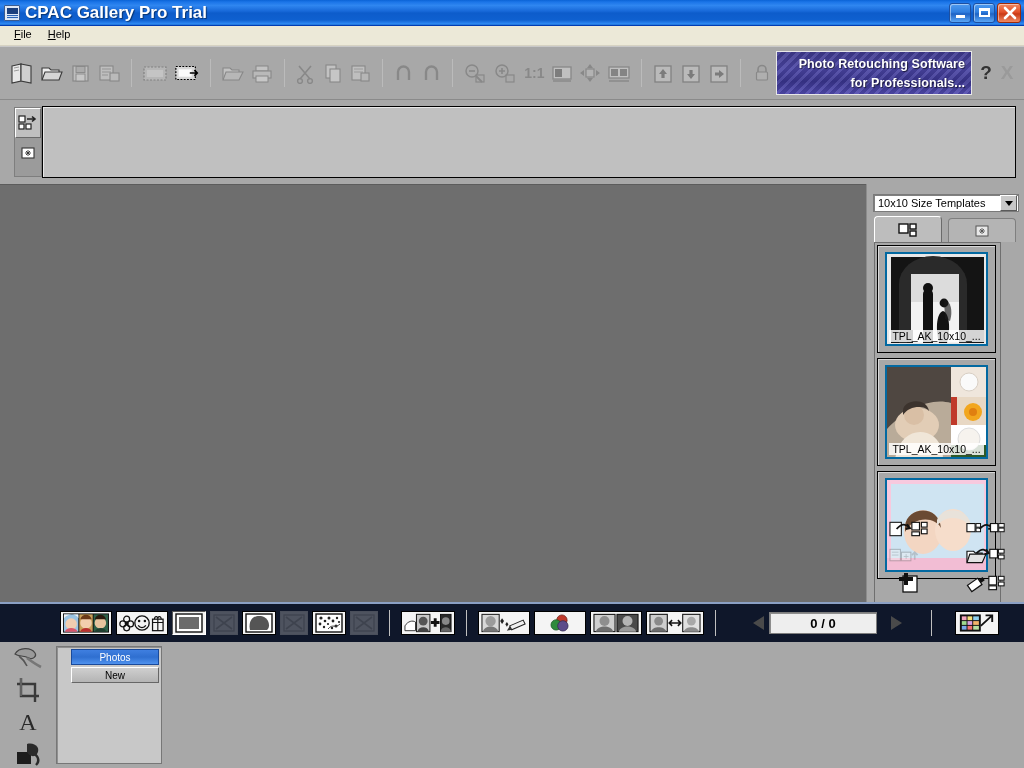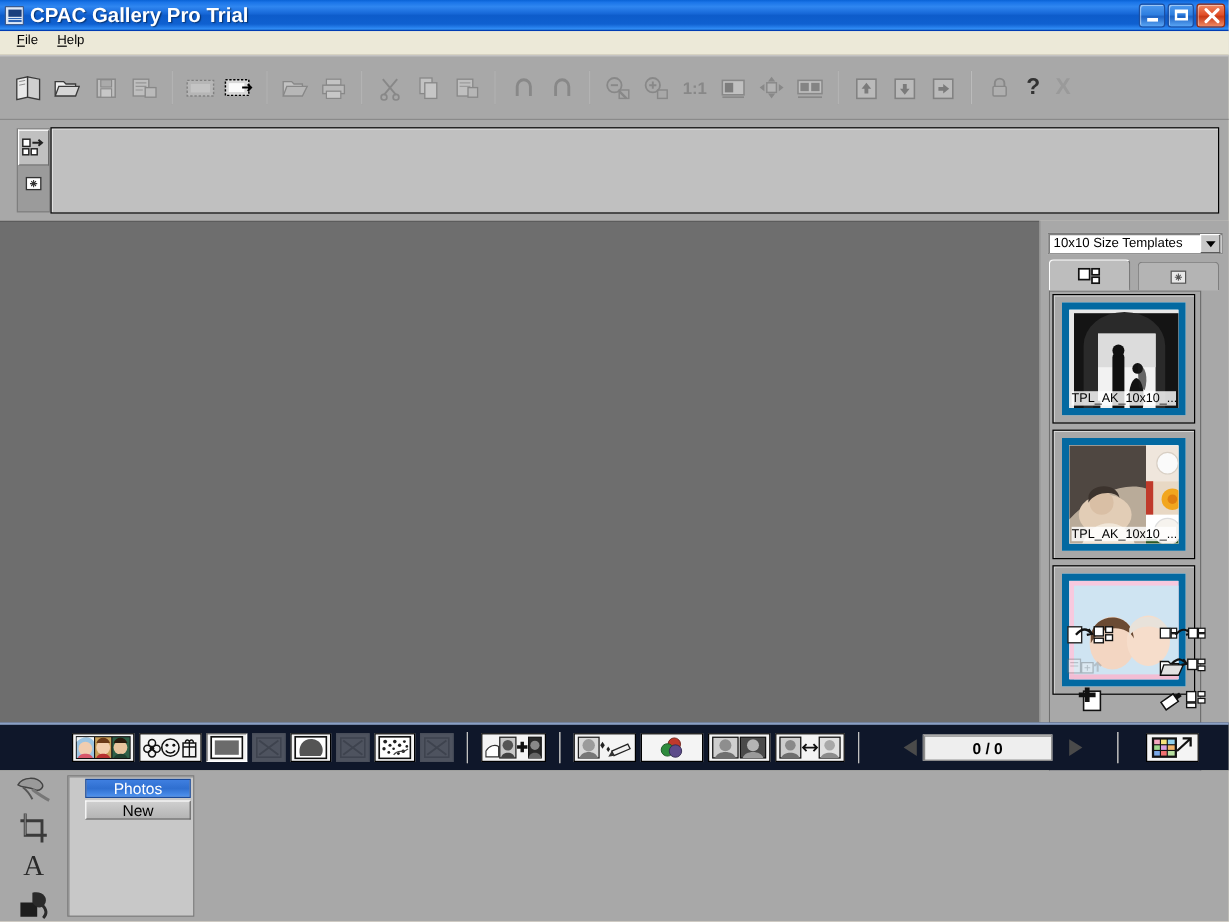--- a/index.html
+++ b/index.html
@@ -164,21 +164,21 @@
     background: #a8a8a8; border: 1px solid #6f6f6f;
     padding: 2px;
   }
   .tmpl-card {
     width: 119px; height: 108px; margin-bottom: 5px;
     background: #a8a8a8; border: 1px solid #000;
     box-shadow: inset 1px 1px 0 #d8d8d8;
     display:flex; align-items:center; justify-content:center;
     position: relative;
   }
-  .tmpl-inner { width:103px; height:94px; background:#fff; border:6px solid #0369a1; position:relative; overflow:hidden; }
+  .tmpl-inner { width:103px; height:94px; background:#fff; border:2px solid #0369a1; position:relative; overflow:hidden; }
   .tmpl-cap {
     position:absolute; left:2px; right:2px; bottom:2px;
     font-size: 10.5px; color:#000; text-align:center;
     background: rgba(255,255,255,.82); white-space: nowrap; overflow:hidden;
   }
 
   .sb-scroll {
     position:absolute; right: 3px; top: 58px; width: 15px; height: 192px;
     background: #f0f4fa; border:1px solid #93a3bb;
   }
@@ -238,21 +238,21 @@
     position:absolute; left:8px; top:0; width:44px; height:126px;
   }
   .ltool { width:40px; height:32px; display:flex; align-items:center; justify-content:center; }
 
   .listpanel {
     position:absolute; left:56px; top:4px; width:106px; height:118px;
     background: #c8c8c8; border: 1px solid #777;
     box-shadow: inset 1px 1px 0 #909090; padding: 2px;
   }
   .lpitem {
-    height: 16px; margin-bottom: 2px; font-size: 13px;
+    height: 16px; margin-bottom: 2px; font-size: 10px;
     display:flex; align-items:center; justify-content:center;
     background: linear-gradient(to bottom,#cfcfcf,#b4b4b4);
     border: 1px solid #fff; border-right-color:#666; border-bottom-color:#666;
     color:#000;
     margin-left:12px;
   }
   .lpitem.sel {
     background: linear-gradient(to bottom,#3f7fe0,#2f6fd0 50%,#4f92ee);
     color:#fff; border:1px solid #1a4a9a;
   }
@@ -449,20 +449,24 @@
 
     <div class="sep"></div>
 
     <div class="tbtn dim">
       <svg width="18" height="21" viewBox="0 0 18 21">
         <path d="M5 9 V6.5 A4 4 0 0 1 13 6.5 V9" fill="none" stroke="#555" stroke-width="1.6"></path>
         <rect x="3.5" y="9" width="11" height="8" rx="1" fill="#bbb" stroke="#555" stroke-width="1.2"></rect>
       </svg>
     </div>
 
+    <div class="banner">
+      <div>Photo Retouching Software</div>
+      <div>for Professionals...</div>
+    </div>
     <div class="help-q">?</div>
     <div class="help-x">X</div>
   </div>
 
   <div class="panelstrip">
     <div class="vtabs">
       <div class="vtab active">
         <svg width="20" height="18" viewBox="0 0 20 18">
           <rect x="1" y="2" width="6" height="6" fill="#fff" stroke="#222" stroke-width="1.2"></rect>
           <rect x="1" y="10" width="5" height="5" fill="#fff" stroke="#222" stroke-width="1.2"></rect>

